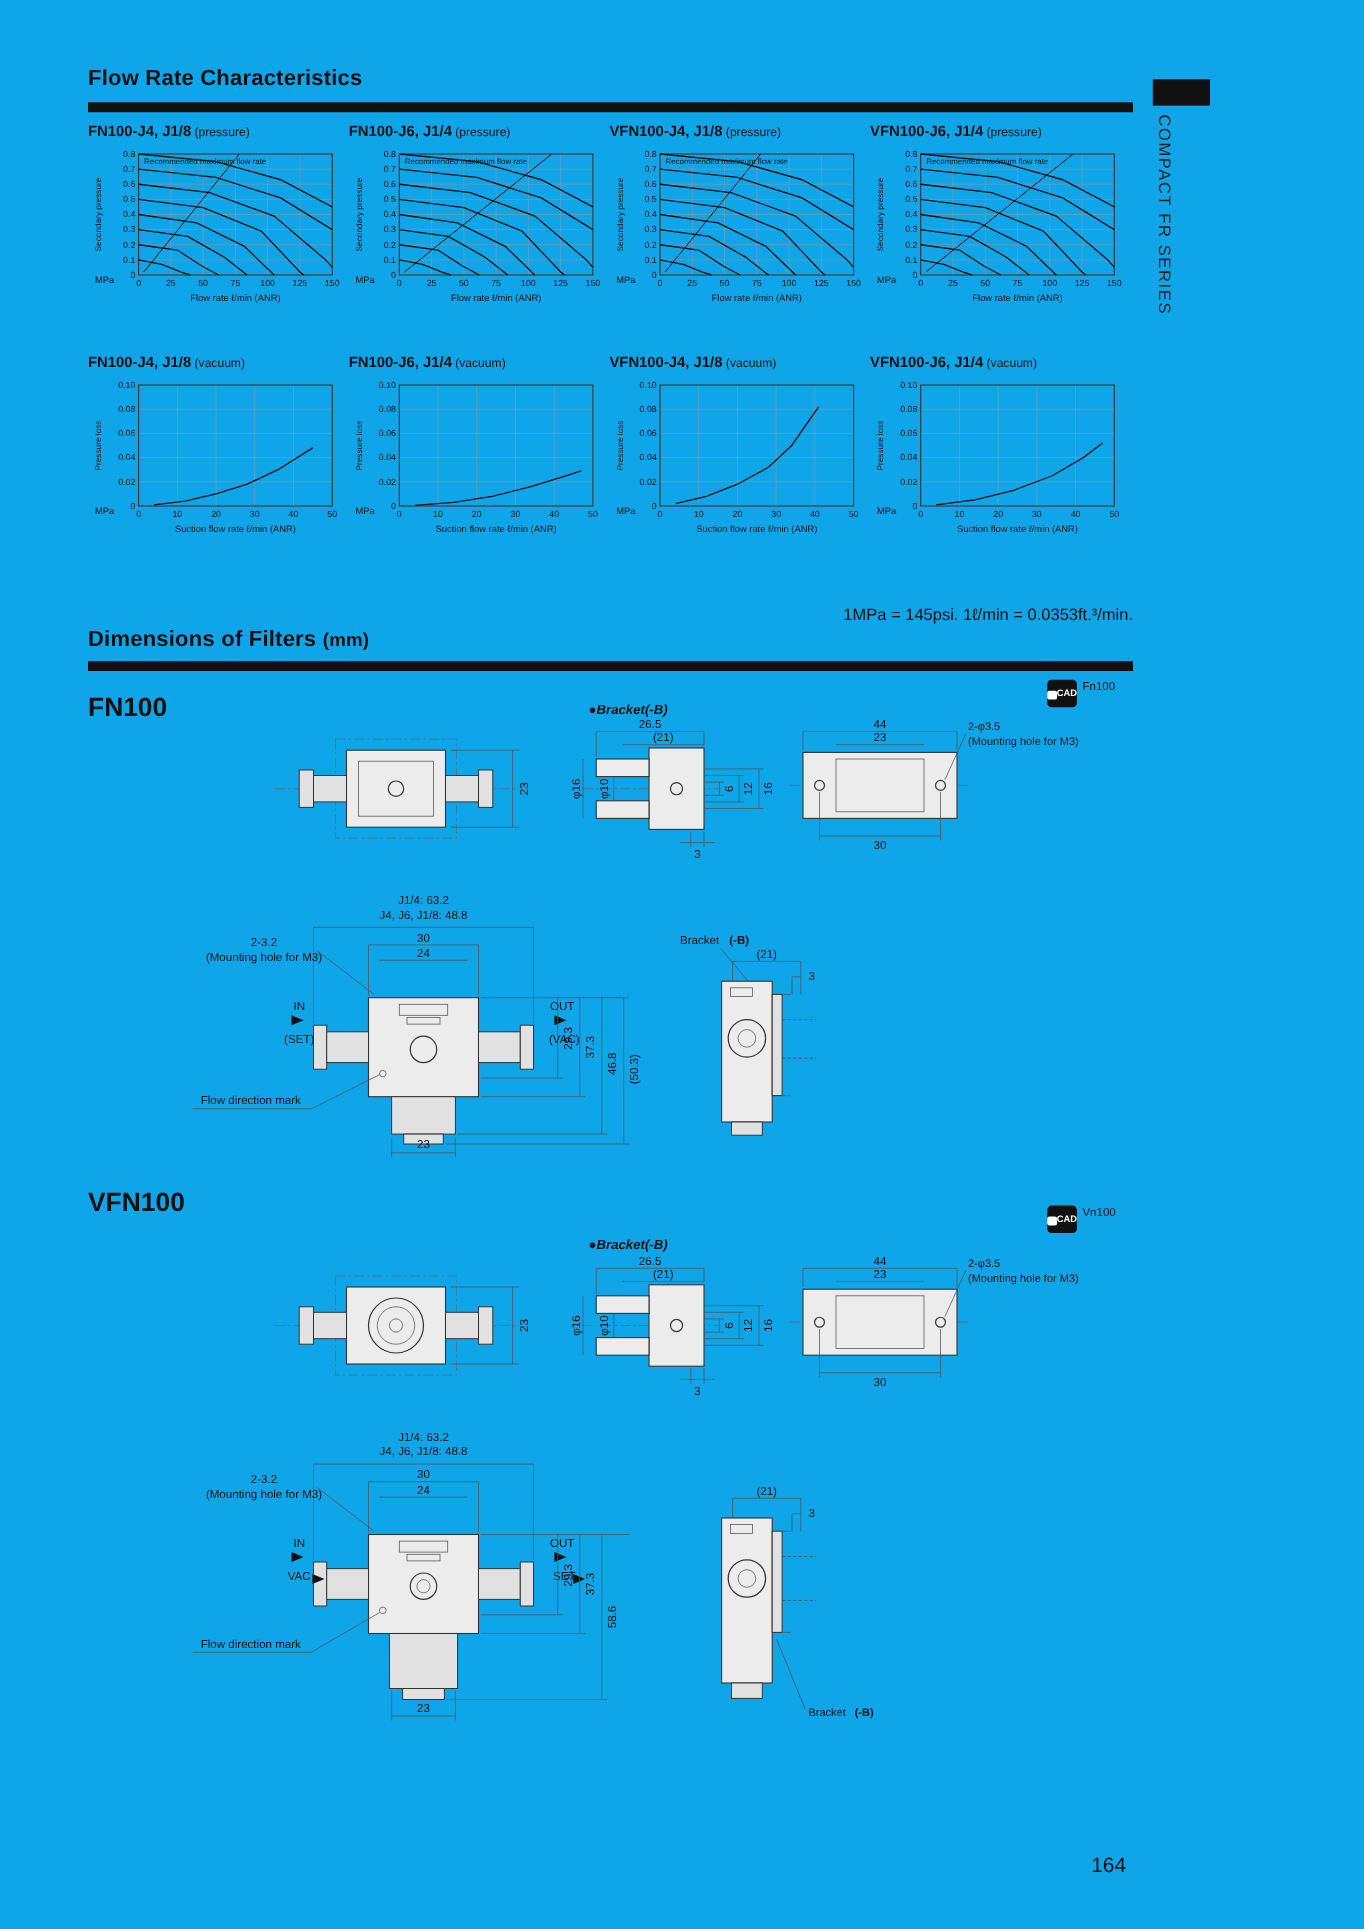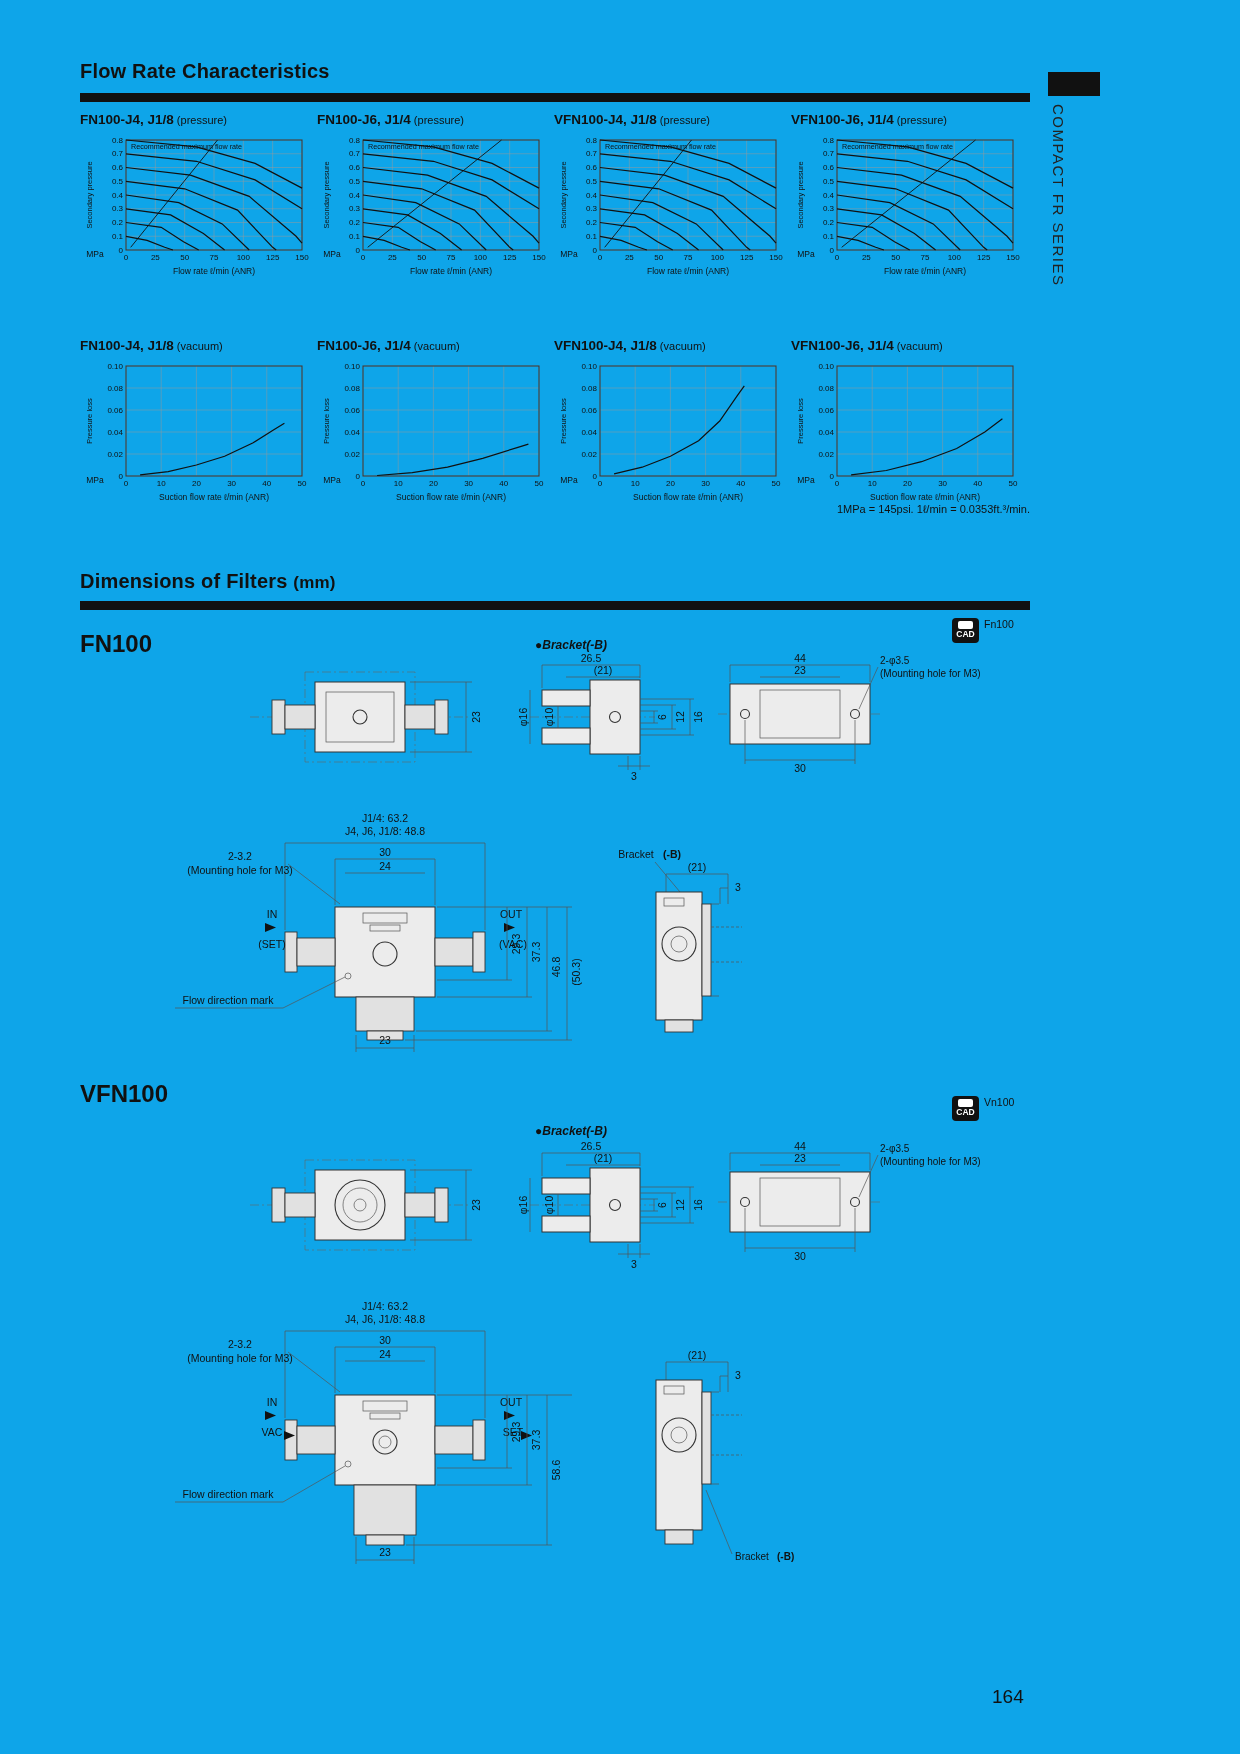--- a/index.html
+++ b/index.html
@@ -4,21 +4,21 @@
 <style>
   html,body{margin:0;padding:0;background:#9a9a9a;}
   .page{position:relative;width:1240px;height:1754px;background:#0ea5e9;margin:0 auto;
         font-family:"Liberation Sans",sans-serif;color:#111;overflow:hidden;}
   .abs{position:absolute;}
   .h1{font-size:20px;font-weight:bold;letter-spacing:.2px;}
   .h1 .unit{font-size:17px;}
   .rule{background:#111;height:9px;width:950px;}
   .side-tab{background:#111;width:52px;height:24px;}
   .side-text{writing-mode:vertical-rl;font-size:15px;letter-spacing:1.5px;color:#222;}
-  .note{font-size:11px;text-align:right;width:950px;}
+  .note{font-size:15px;text-align:right;width:950px;margin-top:48px;}
   .fn-title{font-size:24px;font-weight:bold;}
   .bracket-head{font-size:12px;font-weight:bold;font-style:italic;}
   .pagenum{font-size:19px;}
   
   .chart-row{display:flex;width:950px;}
   .chart{width:237px;}
   .chart-title{font-size:13px;margin:0 0 1px 0;white-space:nowrap;}
   .chart-title b{font-size:13.5px;}
   .chart-title span{font-size:11px;}
   svg text{font-family:"Liberation Sans",sans-serif;fill:#111;}
@@ -38,21 +38,21 @@
   .ln{fill:none;stroke:#333;stroke-width:1.1;}
   .thin{fill:none;stroke:#555;stroke-width:.7;}
   .dim{fill:none;stroke:#555;stroke-width:.7;}
   .cl{fill:none;stroke:#666;stroke-width:.6;stroke-dasharray:9 3 2 3;}
   .dash{stroke-dasharray:3 2;}
   .dt{font-size:10.5px;text-anchor:middle;}
   .st{font-size:10px;text-anchor:start;}
   .b{font-weight:bold;}
   
   .cad{display:flex;align-items:flex-start;gap:5px;}
-  .cad-box{width:27px;height:25px;background:#111;border-radius:4px;display:flex;flex-direction:column;align-items:center;}
+  .cad-box{width:27px;height:25px;background:#111;border-radius:4px;display:flex;flex-direction:row;align-items:center;}
   .cad-top{display:block;width:15px;height:8px;background:#fff;border-radius:2px;margin-top:3px;}
   .cad-txt{color:#fff;font-size:8.5px;font-weight:bold;line-height:11px;}
   .cad-name{font-size:10.5px;}
 </style>
 </head>
 <body>
 
 <div class="page">
 
   <div class="abs h1" style="left:80px;top:60px">Flow Rate Characteristics</div>
@@ -248,21 +248,21 @@
           <polyline points="46.0,25.8 116.4,33.3 175.1,51.9 222.0,80.8" class="curve"></polyline>
           <polyline points="46.0,39.5 110.5,47.1 169.2,68.4 216.1,108.3 222.0,115.1" class="curve"></polyline>
           <polyline points="46.0,53.3 104.7,60.8 157.5,82.1 192.7,119.3 196.2,122.0" class="curve"></polyline>
           <polyline points="46.0,67.0 98.8,74.6 142.2,95.9 169.2,122.0" class="curve"></polyline>
           <polyline points="46.0,80.8 90.6,86.9 123.4,105.5 144.6,122.0" class="curve"></polyline>
           <polyline points="46.0,94.5 81.2,99.3 103.5,113.8 118.7,122.0" class="curve"></polyline>
           <polyline points="46.0,108.3 67.1,112.4 84.7,119.3 92.9,122.0" class="curve"></polyline>
           <polyline points="50.7,119.3 184.5,12.0" class="rec"></polyline>
         </svg></div>
     </div>
-  <div class="abs chart-row" style="left:80px;top:338px" id="vacuum-row">
+  <div class="abs chart-row" style="left:80px;top:322px" id="vacuum-row">
       <div class="chart"><div class="chart-title"><b>FN100-J4, J1/8</b><span> (vacuum)</span></div><svg width="230" height="166">
           <line x1="46" y1="12" x2="46" y2="122" class="grid"></line>
           <text x="46" y="132" class="tick">0</text>
           <line x1="81.2" y1="12" x2="81.2" y2="122" class="grid"></line>
           <text x="81.2" y="132" class="tick">10</text>
           <line x1="116.4" y1="12" x2="116.4" y2="122" class="grid"></line>
           <text x="116.4" y="132" class="tick">20</text>
           <line x1="151.6" y1="12" x2="151.6" y2="122" class="grid"></line>
           <text x="151.6" y="132" class="tick">30</text>
           <line x1="186.8" y1="12" x2="186.8" y2="122" class="grid"></line>

